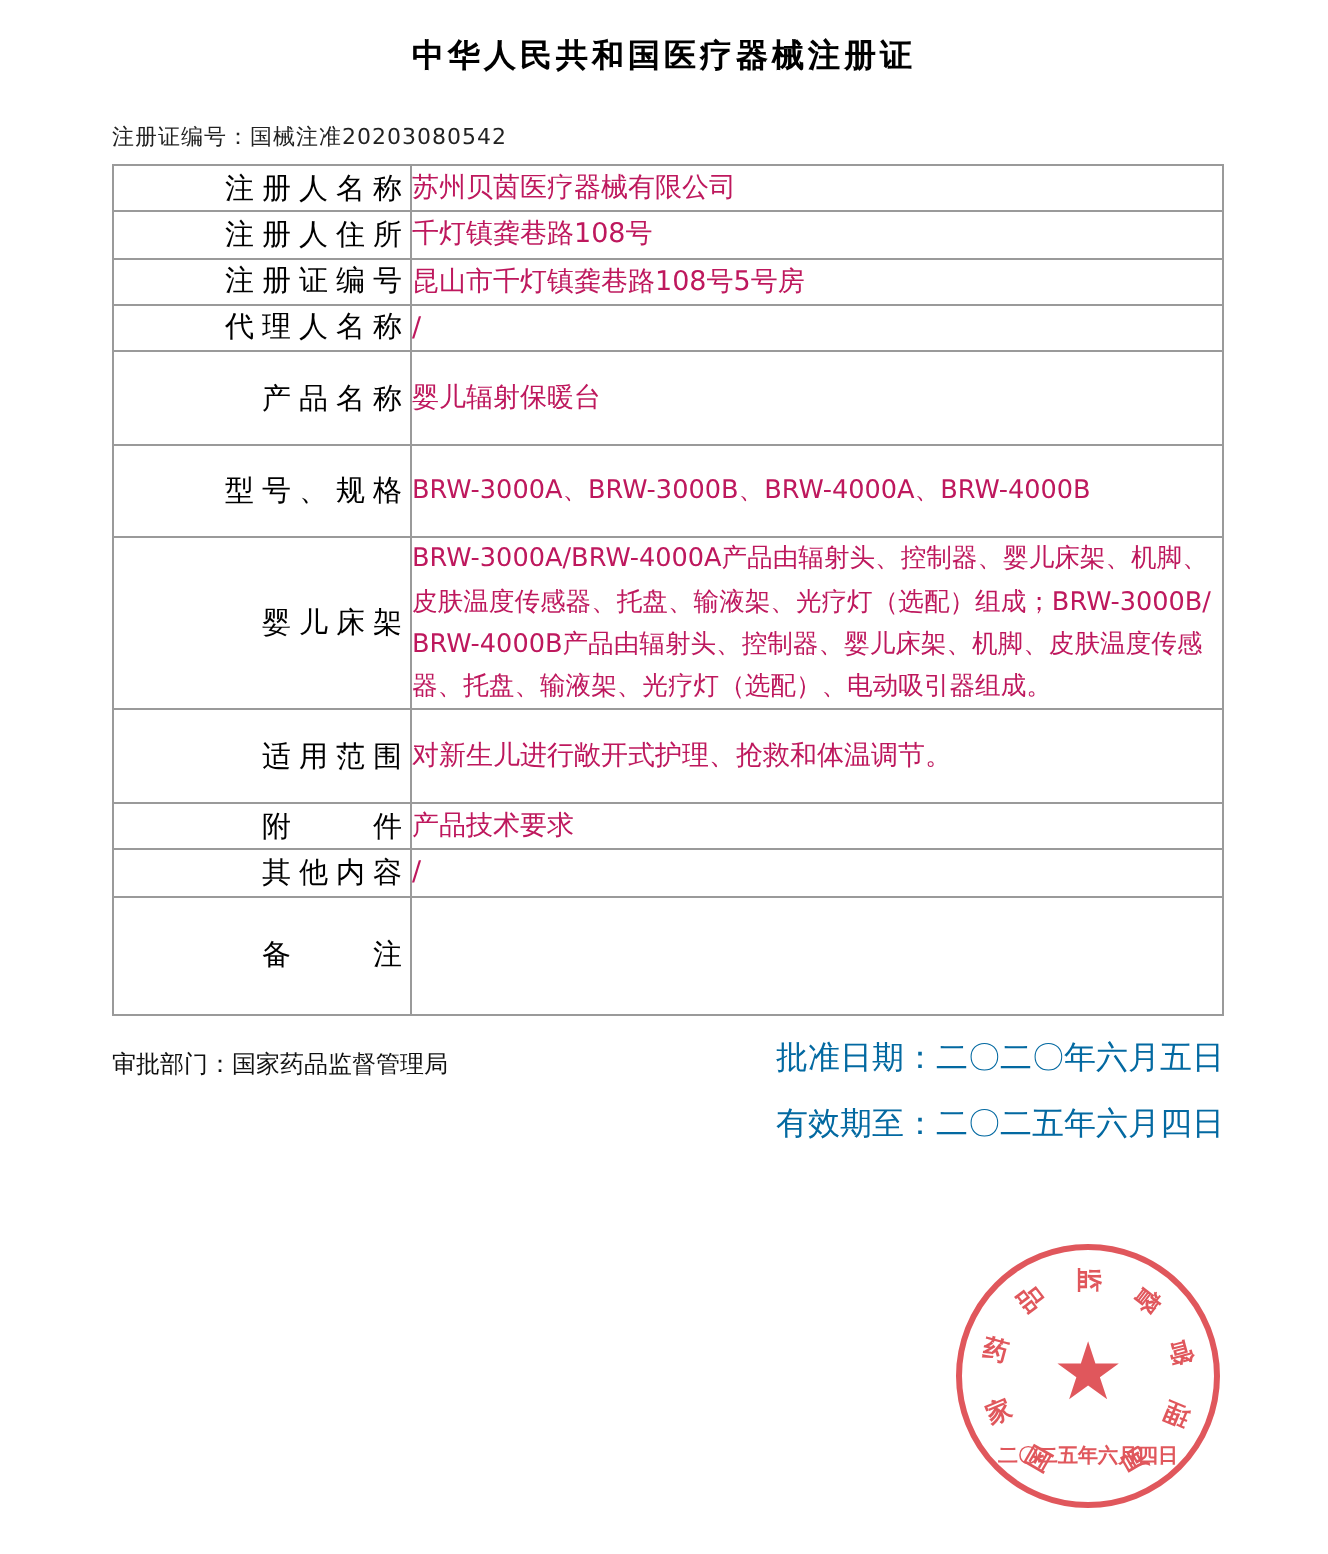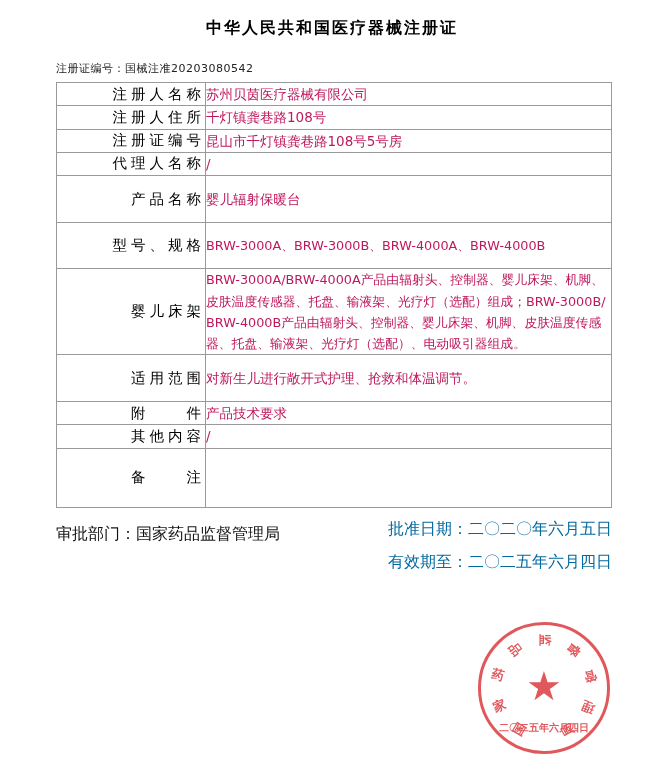--- a/index.html
+++ b/index.html
@@ -75,21 +75,21 @@
   .footer {
     position: relative;
     margin: 0 0 0 56px;
     width: 556px;
     height: 60px;
   }
   .footer-left {
     position: absolute;
     left: 0;
     top: 16px;
-    font-size: 16px;
+    font-size: 12px;
     color: #111;
   }
   .footer-right {
     position: absolute;
     right: 0;
     top: 4px;
     text-align: center;
     font-size: 16px;
     color: #0369a1;
     line-height: 2.1;

